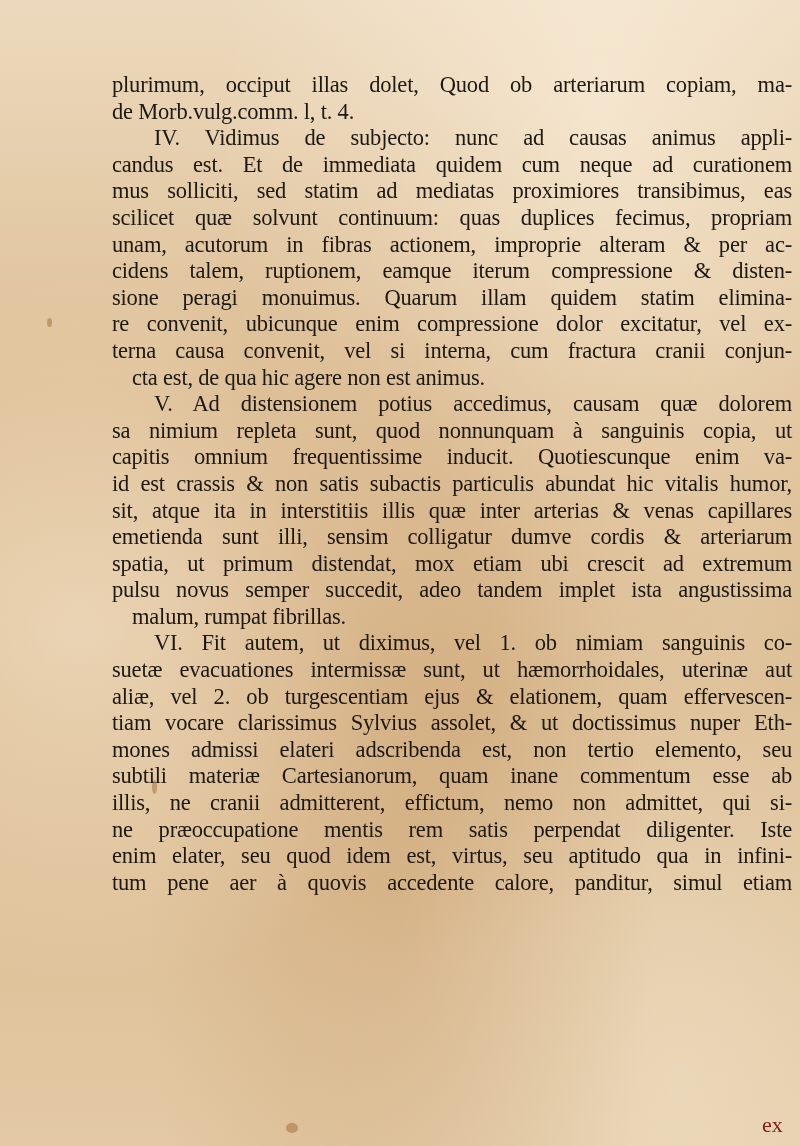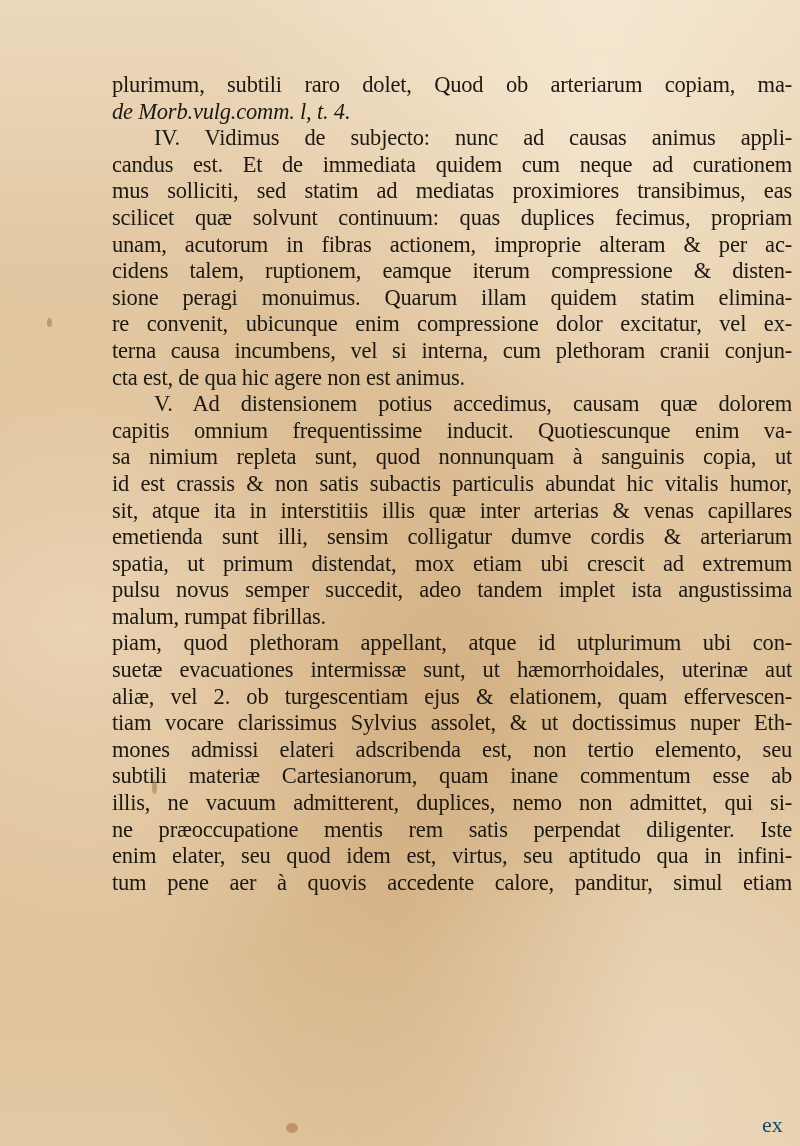--- a/index.html
+++ b/index.html
@@ -38,79 +38,79 @@
       font-size: 22.5px;
       line-height: 26.6px;
       height: 26.6px;
       white-space: nowrap;
       text-align: justify;
       text-align-last: justify;
       letter-spacing: -0.2px;
     }
     .line.last {
       text-align-last: left;
+      margin-left: 20px;
     }
     .line.indent {
       padding-left: 42px;
       box-sizing: border-box;
     }
     .line.ref {
-      font-style: italic;
       text-align-last: left;
     }
     .catchword {
       position: absolute;
       left: 762px;
       top: 1112px;
       font-size: 22px;
       line-height: 26px;
-      color: #0c4a6e;
+      color: #7f1d1d;
     }
     .stain {
       position: absolute;
       border-radius: 50%;
       background: rgba(150,95,45,0.45);
     }
   </style>
 </head>
 <body>
 
 <div class="page">
   <div class="stain" style="left:47px;top:318px;width:5px;height:9px;"></div>
   <div class="stain" style="left:152px;top:780px;width:5px;height:14px;"></div>
   <div class="stain" style="left:286px;top:1123px;width:12px;height:10px;"></div>
 
   <div class="text-block">
-    <span class="line">plurimum, subtili raro dolet, Quod ob arteriarum copiam, ma-</span>
+    <span class="line">plurimum, occiput illas dolet, Quod ob arteriarum copiam, ma-</span>
     <span class="line ref">de Morb.vulg.comm. l, t. 4.</span>
     <span class="line indent">IV. Vidimus de subjecto: nunc ad causas animus appli-</span>
     <span class="line">candus est. Et de immediata quidem cum neque ad curationem</span>
     <span class="line">mus solliciti, sed statim ad mediatas proximiores transibimus, eas</span>
     <span class="line">scilicet quæ solvunt continuum: quas duplices fecimus, propriam</span>
     <span class="line">unam, acutorum in fibras actionem, improprie alteram &amp; per ac-</span>
     <span class="line">cidens talem, ruptionem, eamque iterum compressione &amp; disten-</span>
     <span class="line">sione peragi monuimus. Quarum illam quidem statim elimina-</span>
     <span class="line">re convenit, ubicunque enim compressione dolor excitatur, vel ex-</span>
-    <span class="line">terna causa incumbens, vel si interna, cum plethoram cranii conjun-</span>
+    <span class="line">terna causa convenit, vel si interna, cum fractura cranii conjun-</span>
     <span class="line last">cta est, de qua hic agere non est animus.</span>
     <span class="line indent">V. Ad distensionem potius accedimus, causam quæ dolorem</span>
+    <span class="line">sa nimium repleta sunt, quod nonnunquam à sanguinis copia, ut</span>
     <span class="line">capitis omnium frequentissime inducit. Quotiescunque enim va-</span>
-    <span class="line">sa nimium repleta sunt, quod nonnunquam à sanguinis copia, ut</span>
     <span class="line">id est crassis &amp; non satis subactis particulis abundat hic vitalis humor,</span>
     <span class="line">sit, atque ita in interstitiis illis quæ inter arterias &amp; venas capillares</span>
     <span class="line">emetienda sunt illi, sensim colligatur dumve cordis &amp; arteriarum</span>
     <span class="line">spatia, ut primum distendat, mox etiam ubi crescit ad extremum</span>
     <span class="line">pulsu novus semper succedit, adeo tandem implet ista angustissima</span>
     <span class="line last">malum, rumpat fibrillas.</span>
-    <span class="line">piam, quod plethoram appellant, atque id utplurimum ubi con-</span>
+    <span class="line indent">VI. Fit autem, ut diximus, vel 1. ob nimiam sanguinis co-</span>
     <span class="line">suetæ evacuationes intermissæ sunt, ut hæmorrhoidales, uterinæ aut</span>
     <span class="line">aliæ, vel 2. ob turgescentiam ejus &amp; elationem, quam effervescen-</span>
     <span class="line">tiam vocare clarissimus Sylvius assolet, &amp; ut doctissimus nuper Eth-</span>
     <span class="line">mones admissi elateri adscribenda est, non tertio elemento, seu</span>
     <span class="line">subtili materiæ Cartesianorum, quam inane commentum esse ab</span>
-    <span class="line">illis, ne vacuum admitterent, duplices, nemo non admittet, qui si-</span>
+    <span class="line">illis, ne cranii admitterent, effictum, nemo non admittet, qui si-</span>
     <span class="line">ne præoccupatione mentis rem satis perpendat diligenter. Iste</span>
     <span class="line">enim elater, seu quod idem est, virtus, seu aptitudo qua in infini-</span>
     <span class="line">tum pene aer à quovis accedente calore, panditur, simul etiam</span>
   </div>
 
   <span class="catchword">ex</span>
 </div>
 
 </body></html>

